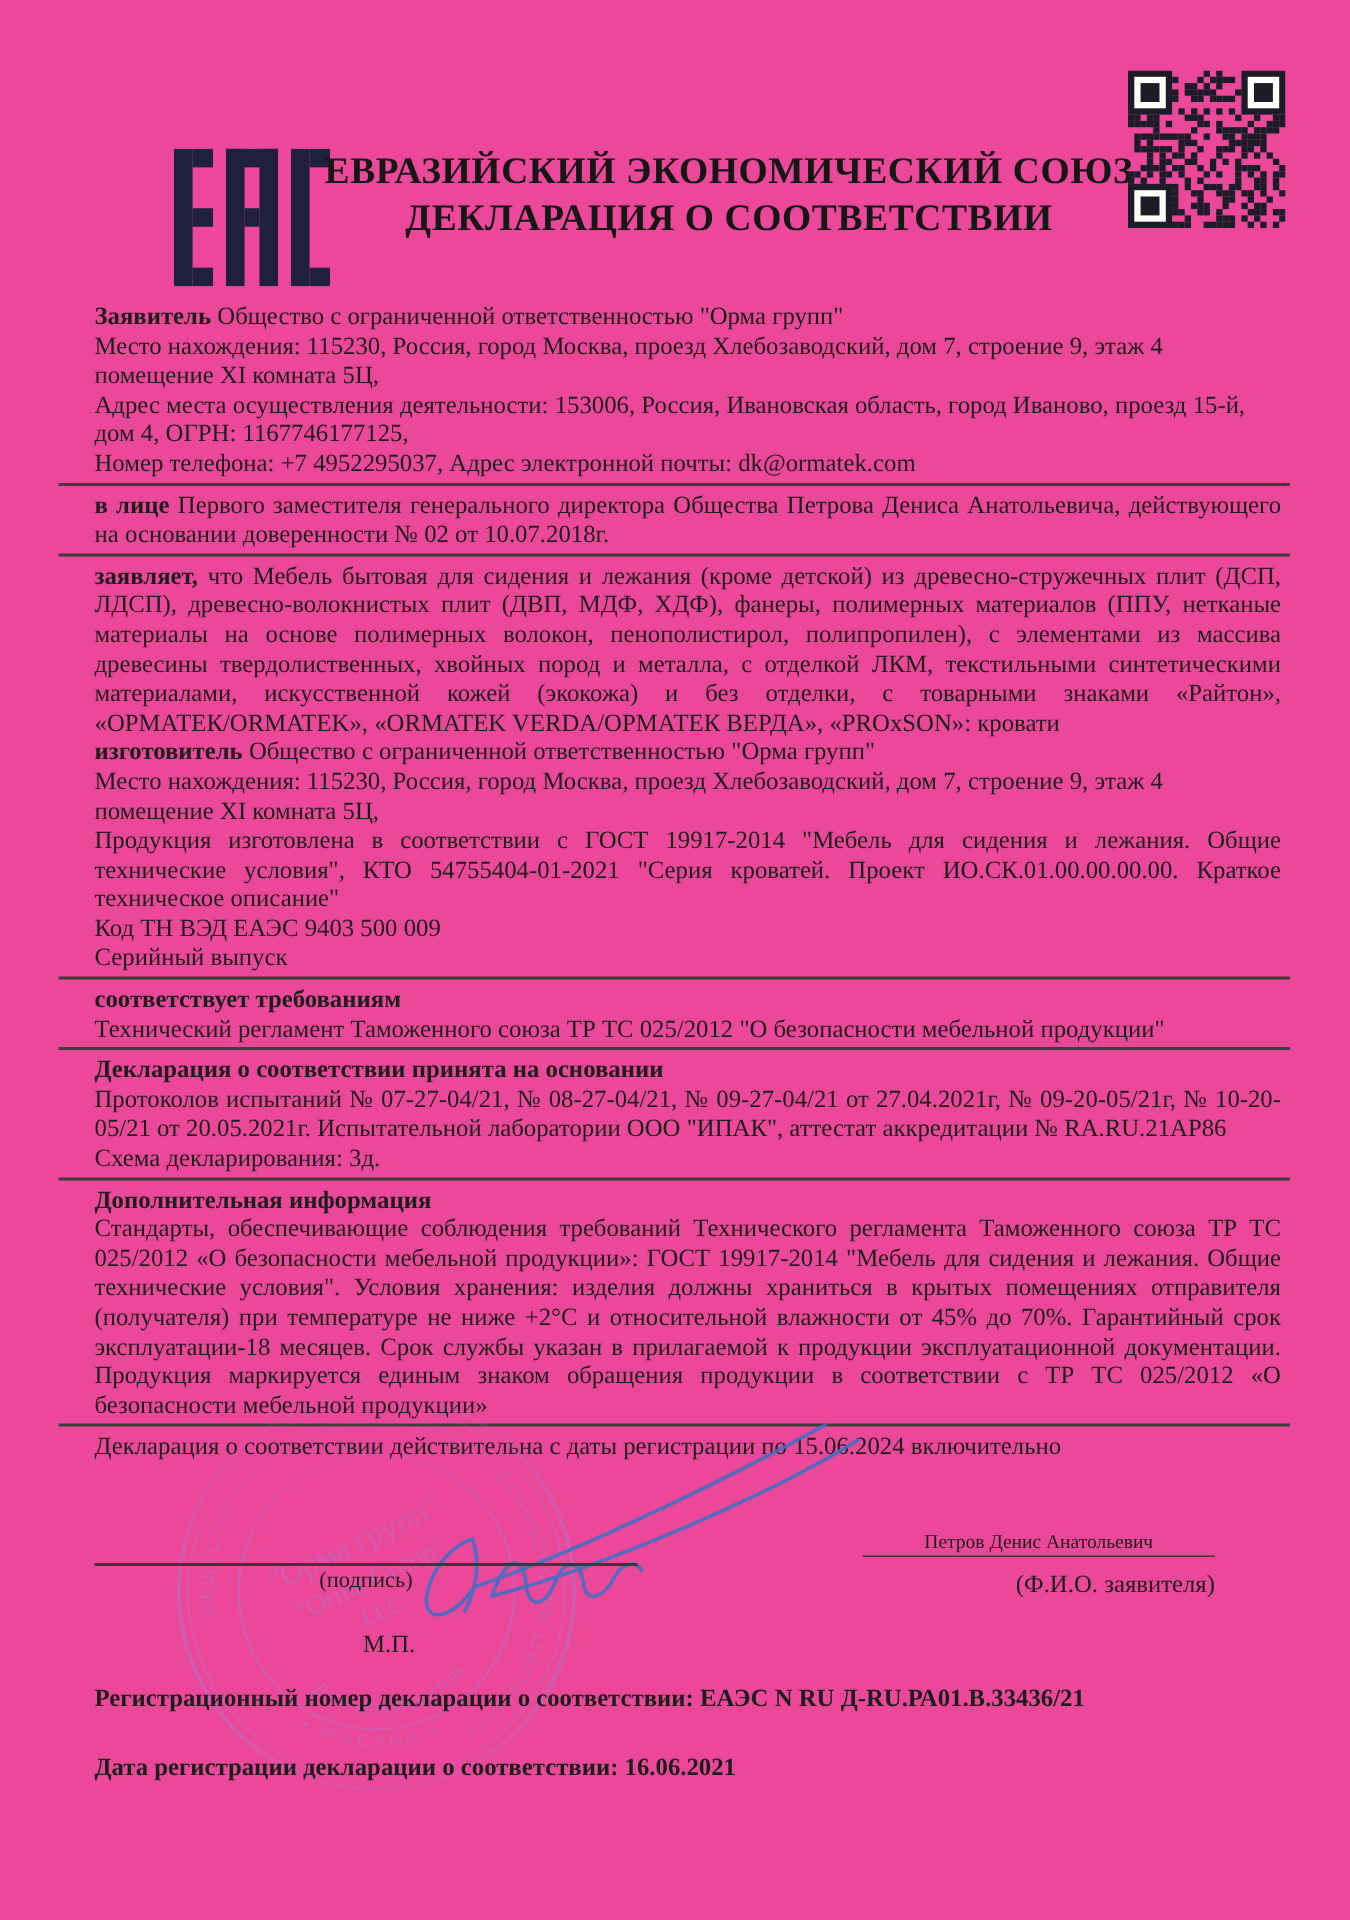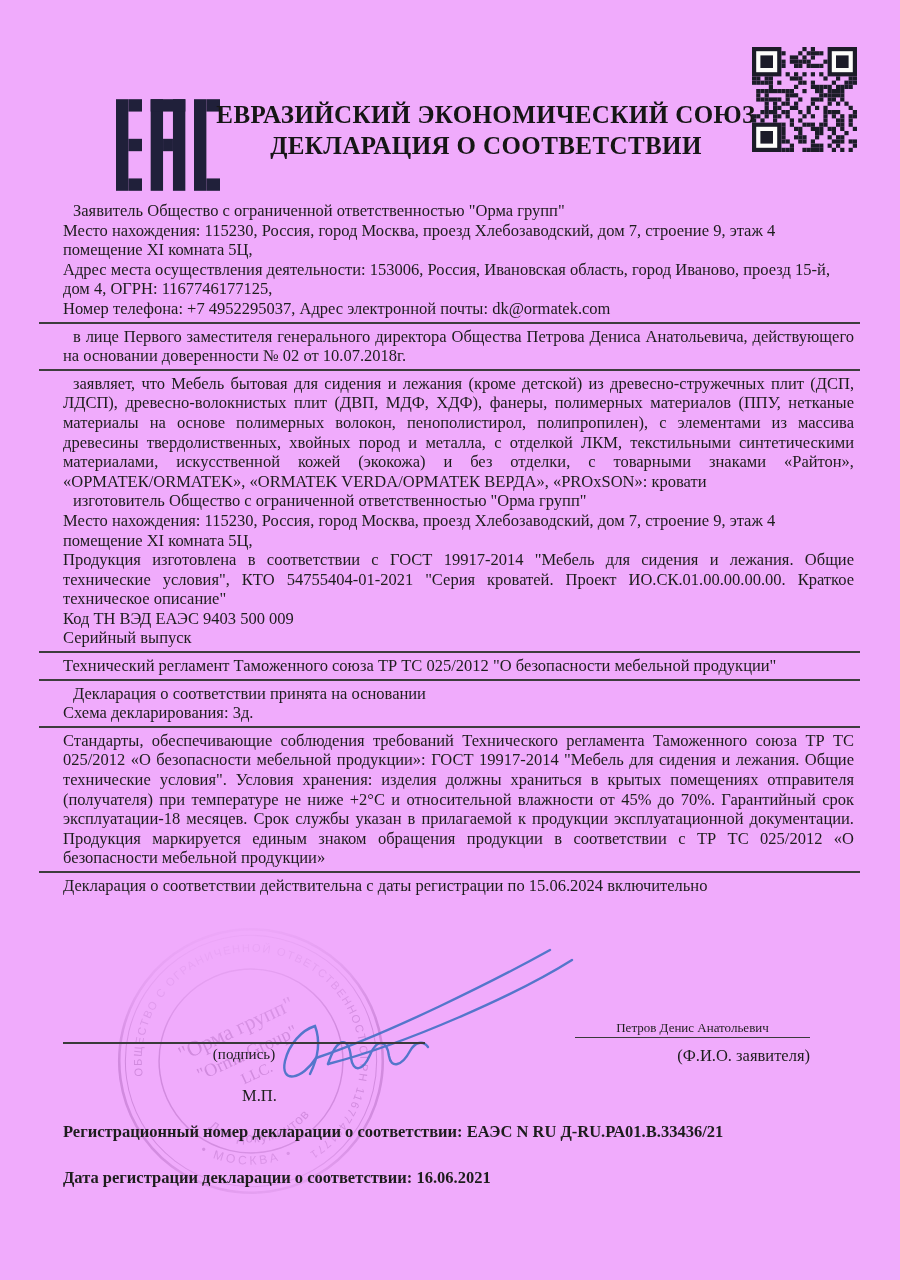--- a/index.html
+++ b/index.html
@@ -1,35 +1,35 @@
 <!DOCTYPE html>
 <html lang="ru"><head>
 <meta charset="utf-8">
 <style>
   html,body{margin:0;padding:0;background:#ffffff;}
   .page{
     position:relative;width:900px;height:1280px;overflow:hidden;
-    background:#f0abfc;color:#1d1d1d;
+    background:#ec4899;color:#1d1d1d;
     font-family:"Liberation Serif","DejaVu Serif",serif;
   }
   
   .eac-logo{position:absolute;left:116px;top:99px;width:104px;height:94px;}
   .doc-title{
     position:absolute;left:212px;top:99px;width:548px;text-align:center;
     font-weight:bold;font-size:25px;line-height:31px;letter-spacing:.4px;color:#161616;
   }
   .qr{position:absolute;left:752px;top:47px;width:105px;height:105px;}
   
   .doc-body{
     position:absolute;left:63px;top:201px;width:791px;
     font-size:16.5px;line-height:19.6px;
   }
   .doc-body p{margin:0;}
   .j{text-align:justify;}
-  b{font-weight:normal;margin-left:10px;}
+  b{font-weight:bold;}
   .rule{height:0;border-top:2px solid #3d3d3d;margin:3px 0 3px -24px;width:calc(100% + 30px);}
   .scheme{margin-top:1px;}
   .validity{font-weight:normal;margin-top:2px;}
   
   .sig-line{position:absolute;left:63px;top:1042px;width:362px;border-top:2px solid #3a3a3a;}
   .sig-caption{position:absolute;left:63px;top:1046px;width:362px;text-align:center;font-size:15px;}
   .mp{position:absolute;left:242px;top:1086px;font-size:16.5px;}
   .fio-name{position:absolute;left:575px;top:1020px;width:235px;text-align:center;
             font-size:13px;border-bottom:1.5px solid #3a3a3a;padding-bottom:1px;}
   .fio-caption{position:absolute;left:575px;top:1046px;width:235px;text-align:right;font-size:16.5px;}
@@ -332,31 +332,38 @@
       <b>изготовитель</b>
       <span>Общество с ограниченной ответственностью "Орма групп"</span>
     </p>
     <p>Место нахождения: 115230, Россия, город Москва, проезд Хлебозаводский, дом 7, строение 9, этаж 4 помещение XI комната 5Ц,</p>
     <p class="j">Продукция изготовлена в соответствии с ГОСТ 19917-2014 "Мебель для сидения и лежания. Общие технические условия", КТО 54755404-01-2021 "Серия кроватей. Проект ИО.СК.01.00.00.00.00. Краткое техническое описание"</p>
     <p>Код ТН ВЭД ЕАЭС  9403 500 009</p>
     <p>Серийный выпуск</p>
 
     <div class="rule"></div>
 
+    <p>
+      <b>соответствует требованиям</b>
+    </p>
     <p>Технический регламент Таможенного союза ТР ТС 025/2012 "О безопасности мебельной продукции"</p>
 
     <div class="rule"></div>
 
     <p>
       <b>Декларация о соответствии принята на основании</b>
     </p>
+    <p class="j">Протоколов испытаний № 07-27-04/21, № 08-27-04/21, № 09-27-04/21 от 27.04.2021г, № 09-20-05/21г, № 10-20-05/21 от 20.05.2021г. Испытательной лаборатории ООО "ИПАК", аттестат аккредитации № RA.RU.21АР86</p>
     <p class="scheme">Схема декларирования: 3д.</p>
 
     <div class="rule"></div>
 
+    <p>
+      <b>Дополнительная информация</b>
+    </p>
     <p class="j">Стандарты, обеспечивающие соблюдения требований Технического регламента Таможенного союза  ТР ТС 025/2012 «О безопасности мебельной продукции»: ГОСТ 19917-2014 "Мебель для сидения и лежания. Общие технические условия". Условия хранения: изделия должны храниться в крытых помещениях отправителя (получателя) при температуре не ниже +2°С и относительной влажности от 45% до 70%. Гарантийный срок эксплуатации-18 месяцев. Срок службы указан в прилагаемой к продукции эксплуатационной документации. Продукция маркируется единым знаком обращения продукции в соответствии с ТР ТС 025/2012 «О безопасности мебельной продукции»</p>
 
     <div class="rule"></div>
 
     <p class="validity">Декларация о соответствии действительна с даты регистрации по  15.06.2024 включительно</p>
   </div>
 
   <div class="stamp">
     <svg viewBox="0 0 280 280" width="286" height="286" aria-hidden="true">
       <defs>

